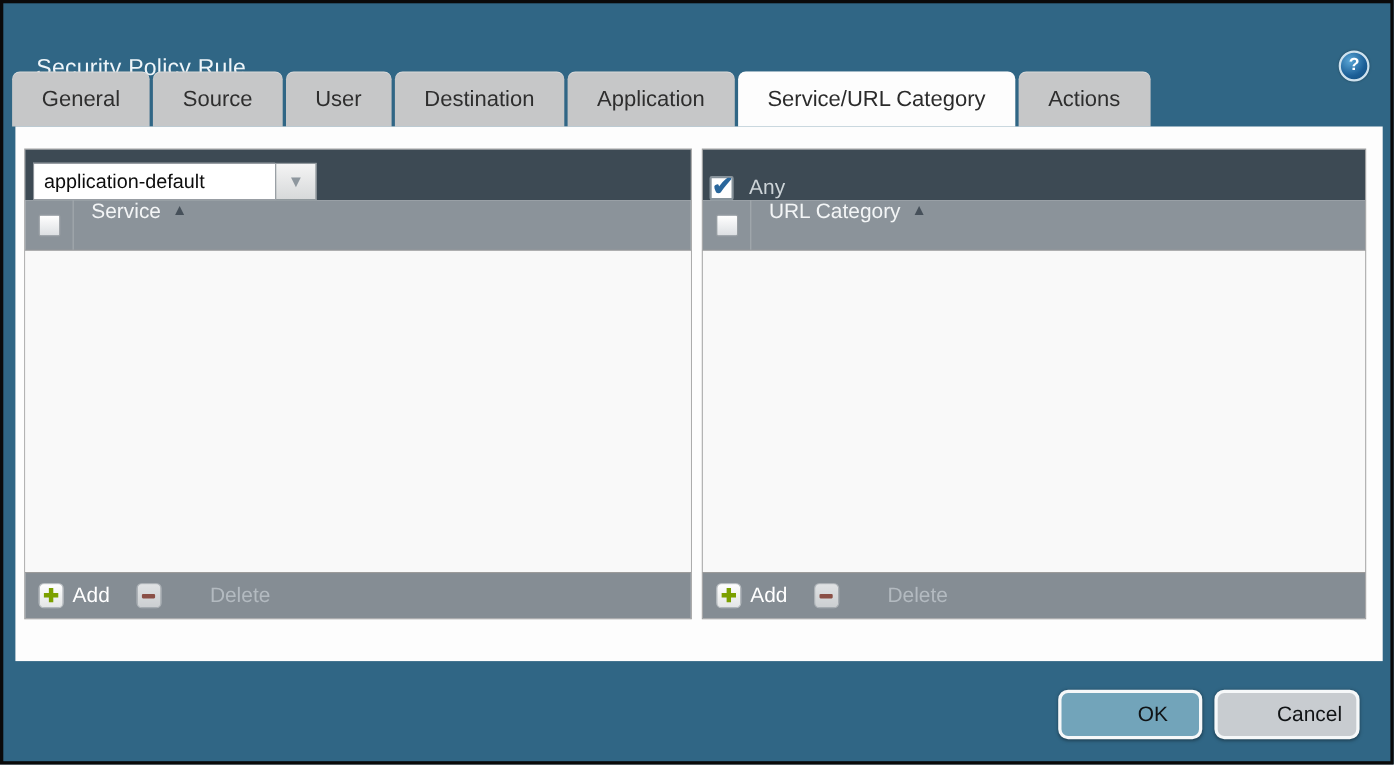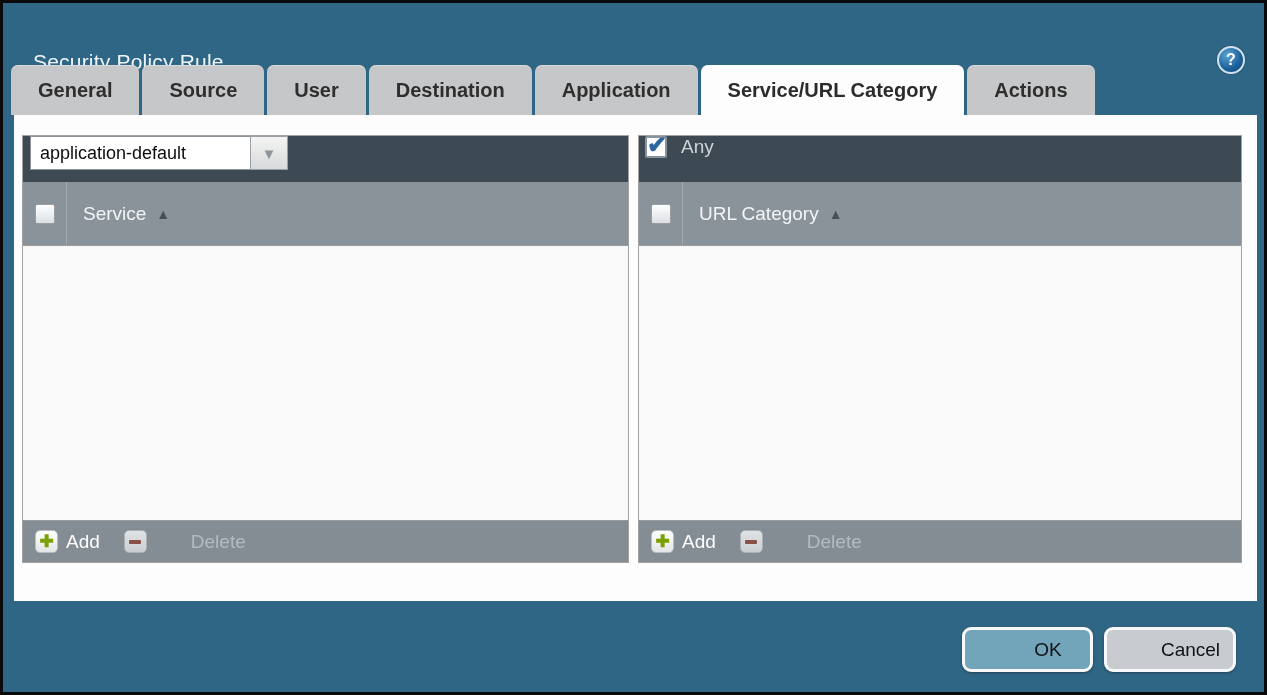--- a/index.html
+++ b/index.html
@@ -10,54 +10,54 @@
 
   
   .titlebar { position:absolute; top:0; left:0; right:0; height:62px;margin-top:32px; }
   .title-text { position:absolute; left:30px; top:15px; font-size:21px; letter-spacing:0.2px; color:#eef5f9; }
   .help-btn { position:absolute; right:19px; top:11px; width:28px; height:28px; border-radius:50%;
               background:radial-gradient(circle at 35% 30%, #5aa6d6 0%, #1c5f97 60%, #124a79 100%);
               border:2px solid #cfe2ee; box-shadow:0 0 2px rgba(0,0,0,.4);
               color:#fff; font-size:16px; font-weight:bold; text-align:center; line-height:24px; cursor:pointer; }
 
   
-  .tabbar { position:absolute; top:62px; left:8px; right:8px; height:50px; display:flex; align-items:flex-start;font-weight:bold; }
+  .tabbar { position:absolute; top:62px; left:8px; right:8px; height:50px; display:flex; align-items:flex-start; }
   .tab { height:50px; line-height:50px; padding:0 27px; margin-right:3px; font-size:20px; color:#2e2e2e;
          background:#c6c7c8; border-radius:7px 7px 0 0; white-space:nowrap; cursor:pointer;
          box-shadow:inset 0 1px 0 rgba(255,255,255,.35); }
   .tab.active { background:#fdfdfd; color:#2b2b2b; }
 
   
   .content { position:absolute; left:11px; top:112px; width:1243px; height:486px; background:#fdfdfd; }
 
   .table-panel { position:absolute; top:20px; height:428px; border:1px solid #a3a3a3; background:#f9f9f9;
                  display:flex; flex-direction:column; }
   .table-panel.left { left:8px; width:607px; }
   .table-panel.right { left:624px; width:604px; }
 
-  .panel-toolbar { height:46px; background:#3d4a54; flex:0 0 auto; display:flex; align-items:flex-start; padding:0 6px; }
+  .panel-toolbar { height:46px; background:#3d4a54; flex:0 0 auto; display:flex; align-items:flex-end; padding:0 6px; }
 
   
   .combo { display:flex; height:34px; margin-left:1px; cursor:pointer; }
   .combo-field { width:220px; height:34px; background:#fff; border:1px solid #8d9399; border-right:none;
                  font-size:18px; color:#0d0d0d; padding:0 9px; line-height:32px; overflow:hidden; white-space:nowrap; }
   .combo-btn { width:38px; height:34px; background:linear-gradient(#f4f4f4,#d7d9da); border:1px solid #9aa0a5;
                display:flex; align-items:center; justify-content:center; }
   .combo-arrow { color:#8e979e; font-size:15px; line-height:1; }
 
   
   .cb { width:20px; height:20px; border:1px solid #989ea3; border-radius:2px;
         background:linear-gradient(#ffffff,#dcdfe2); position:relative; flex:0 0 auto; cursor:pointer; }
   .cb.checked { width:22px; height:22px; background:#fff; border:2px solid #88939b; }
   .cb .tick { position:absolute; left:0px; top:-7px; font-size:24px; color:#2a679c; font-weight:bold; }
 
   .any-label { color:#cdd4d8; font-size:19px; margin-left:14px; }
 
   
-  .panel-header { height:64px; background:#8b939a; flex:0 0 auto; display:flex; align-items:center;
+  .panel-header { height:46px; background:#8b939a; flex:0 0 auto; display:flex; 
                   border-bottom:1px solid #9b9b9b; }
   .hdr-cb-cell { width:44px; align-self:stretch; display:flex; align-items:center; justify-content:center;
                  border-right:1px solid #a5abb0; flex:0 0 auto; }
   .hdr-label { color:#f3f5f6; font-size:19px; margin-left:16px; }
   .sort-arrow { color:#46505a; font-size:14px; margin-left:10px; }
 
   
   .panel-body { flex:1 1 auto; background:#f9f9f9; }
 
   

